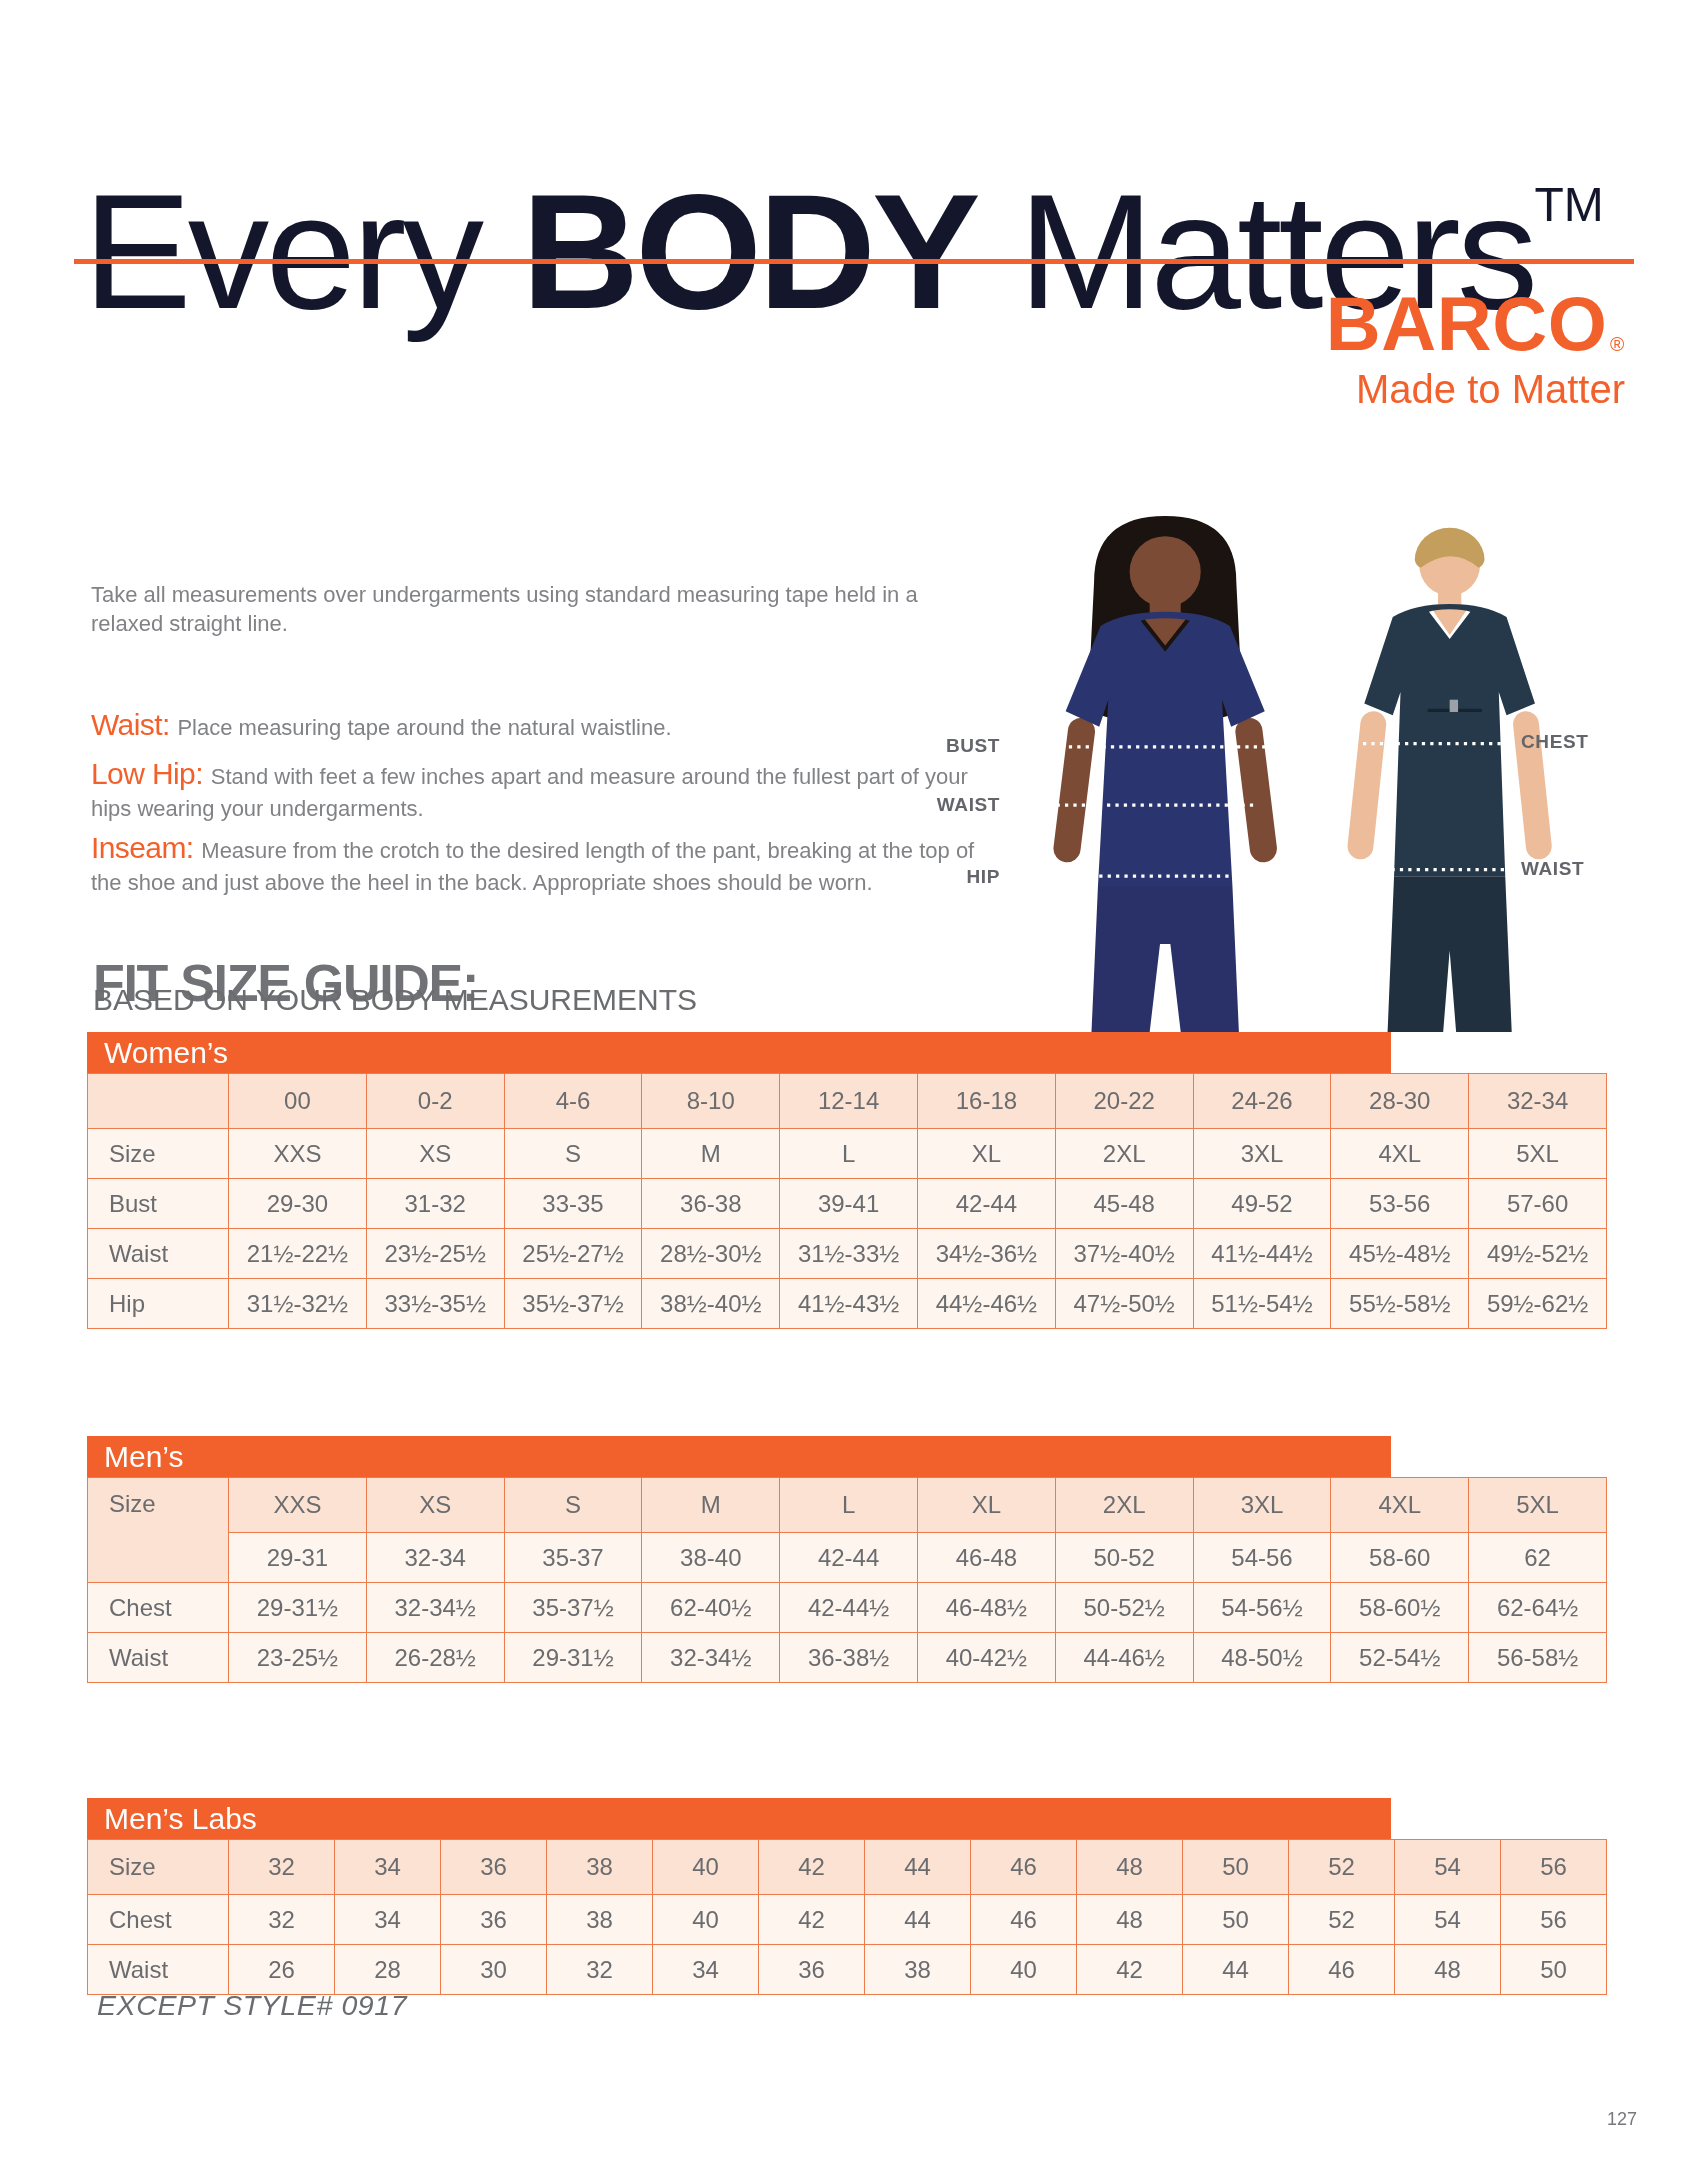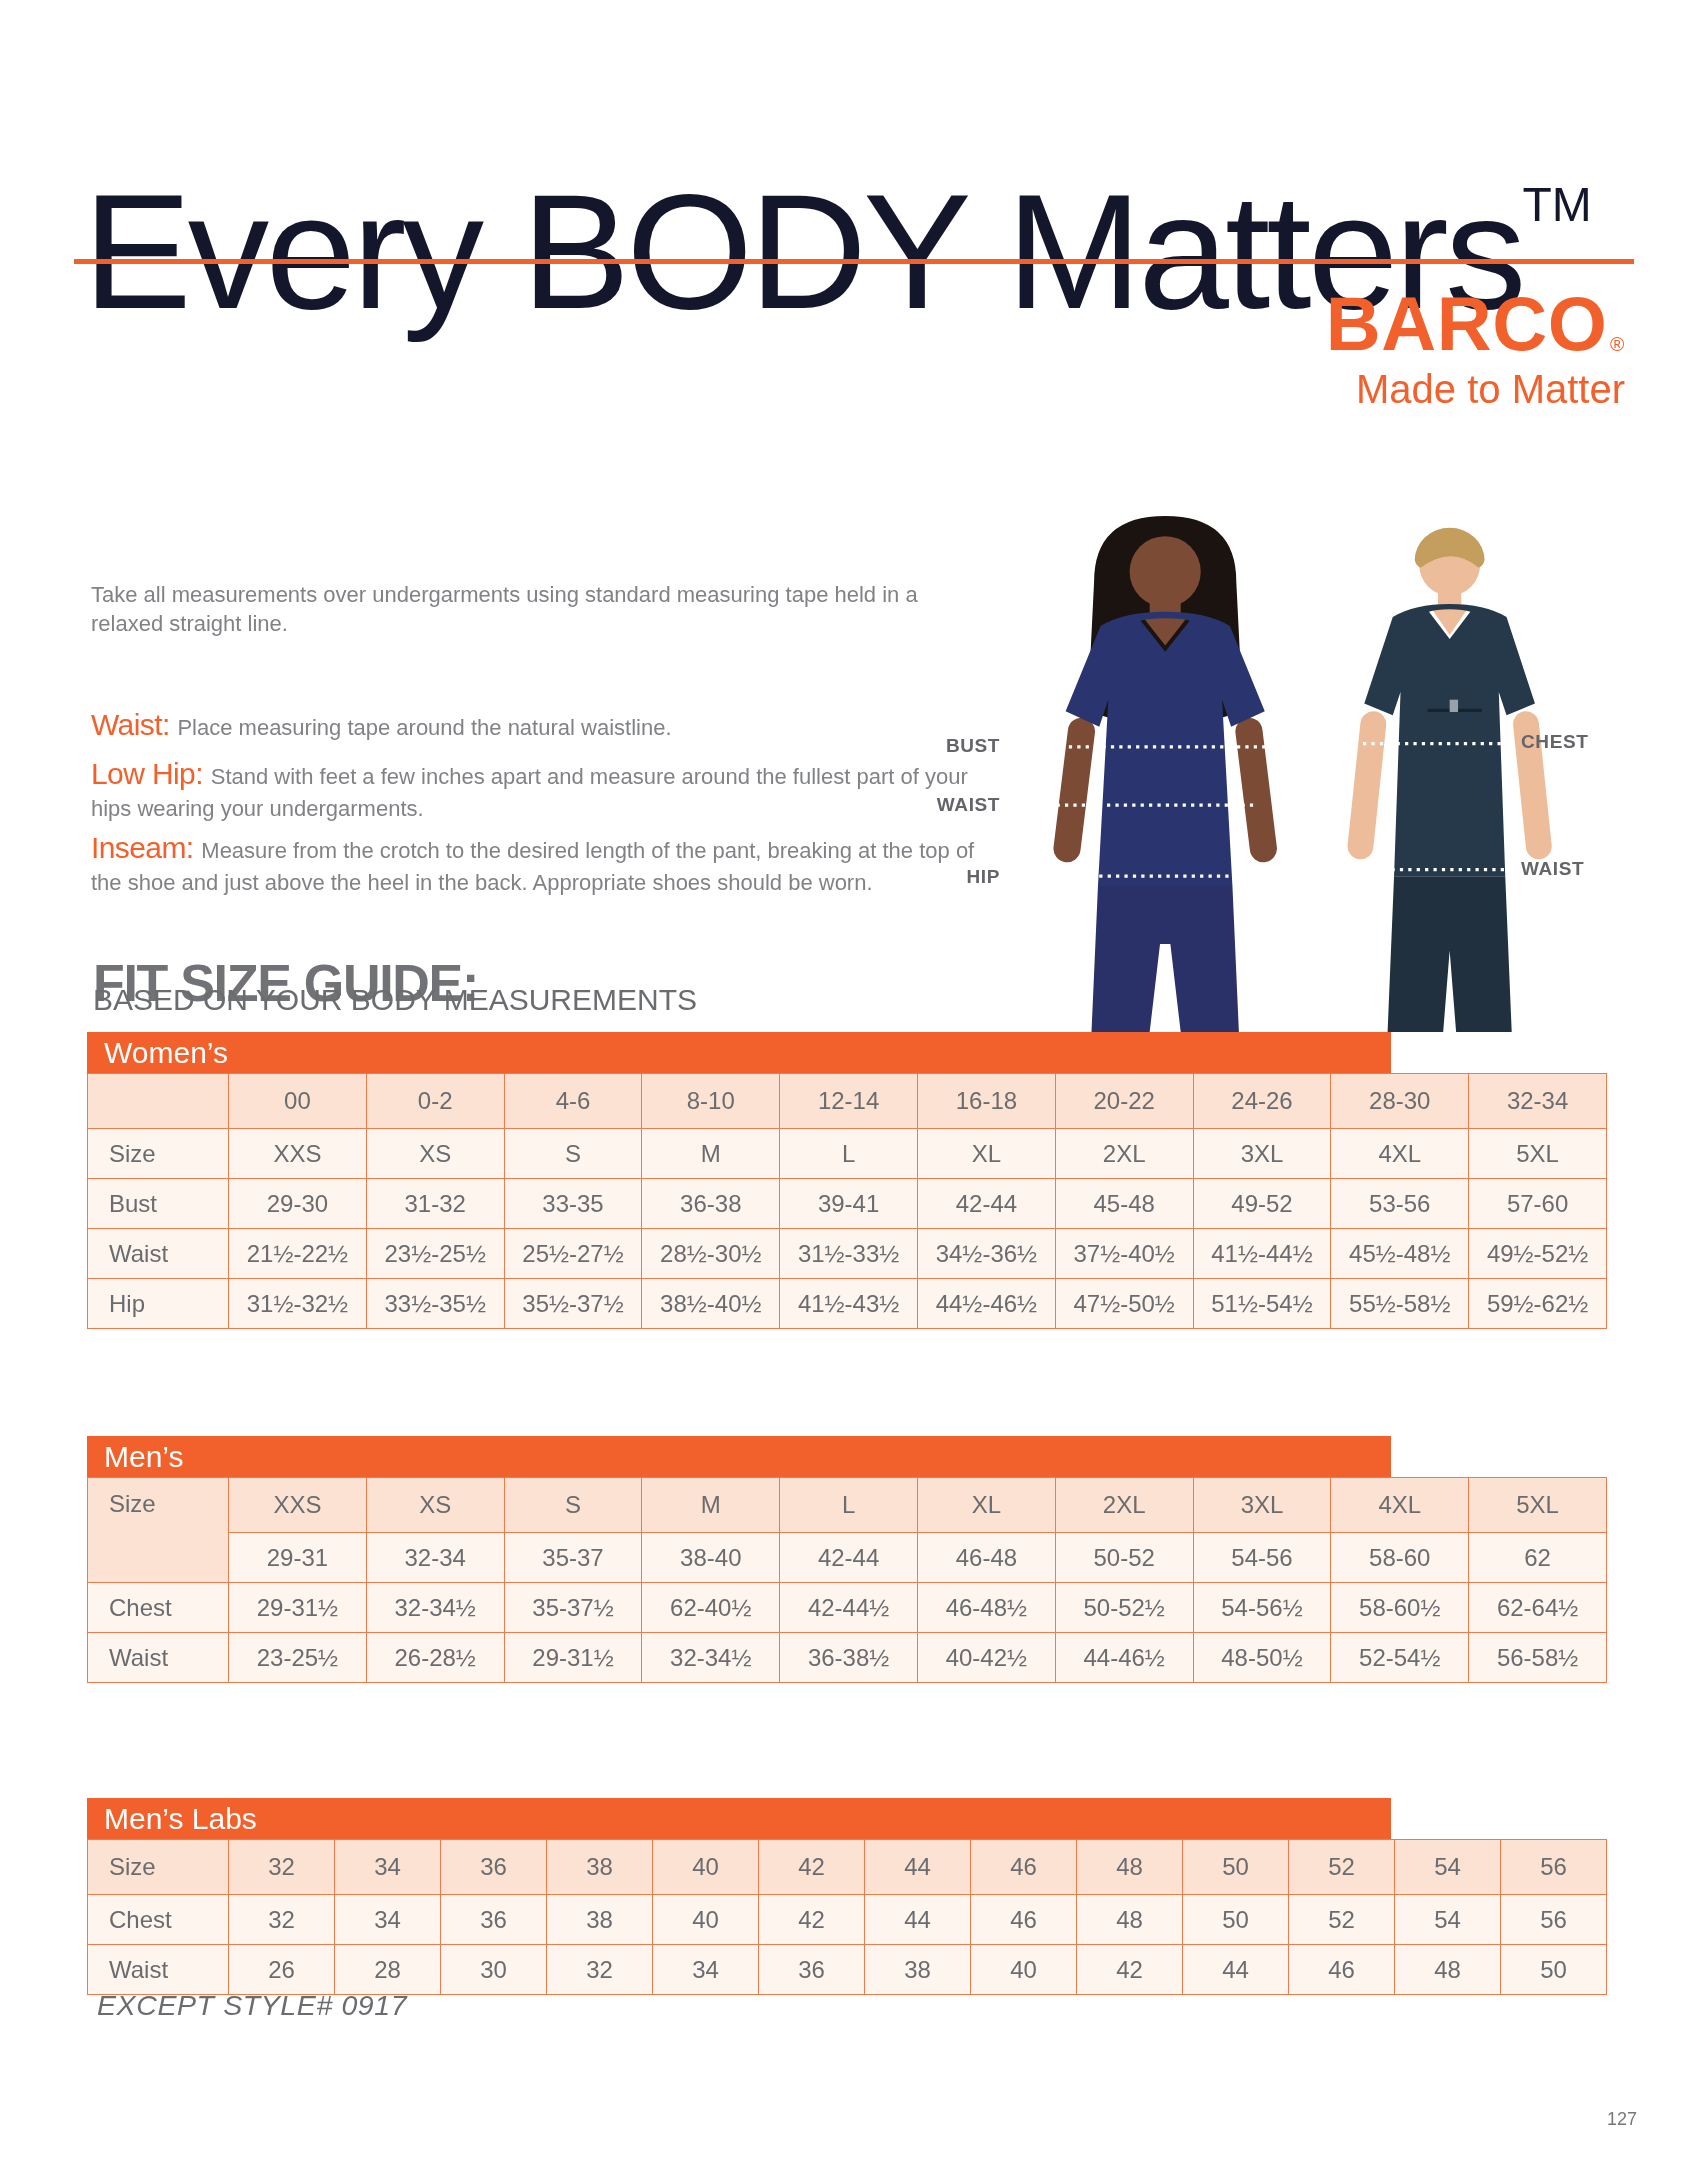--- a/index.html
+++ b/index.html
@@ -9,21 +9,21 @@
     background:#ffffff;
     font-family:"Liberation Sans", sans-serif;
     overflow:hidden;
   }
   
   .title{
     position:absolute;left:83px;top:60px;
     font-size:163px;line-height:1.02;letter-spacing:-3.9px;
     color:var(--title-navy,#14172B);font-weight:400;white-space:nowrap;
   }
-  .title .bold{font-weight:400;}
+  .title .bold{font-weight:700;}
   .title .tm{position:relative;top:-87px;font-size:48px;letter-spacing:0;font-weight:400;margin-top:38px;}
   .rule{
     position:absolute;left:74px;top:259px;width:1560px;height:4.5px;
     background:var(--accent-orange,#F2612B);
   }
   .brand{position:absolute;right:73px;top:286px;text-align:right;color:var(--accent-orange,#F2612B);}
   .brand-name{font-size:76px;font-weight:700;letter-spacing:0.6px;line-height:1;white-space:nowrap;}
   .brand-name .reg{font-size:19.4px;position:relative;top:1.3px;font-weight:400;margin-left:2.6px;}
   .brand-tagline{font-size:40px;font-weight:400;margin-top:5.2px;letter-spacing:0;}
   

